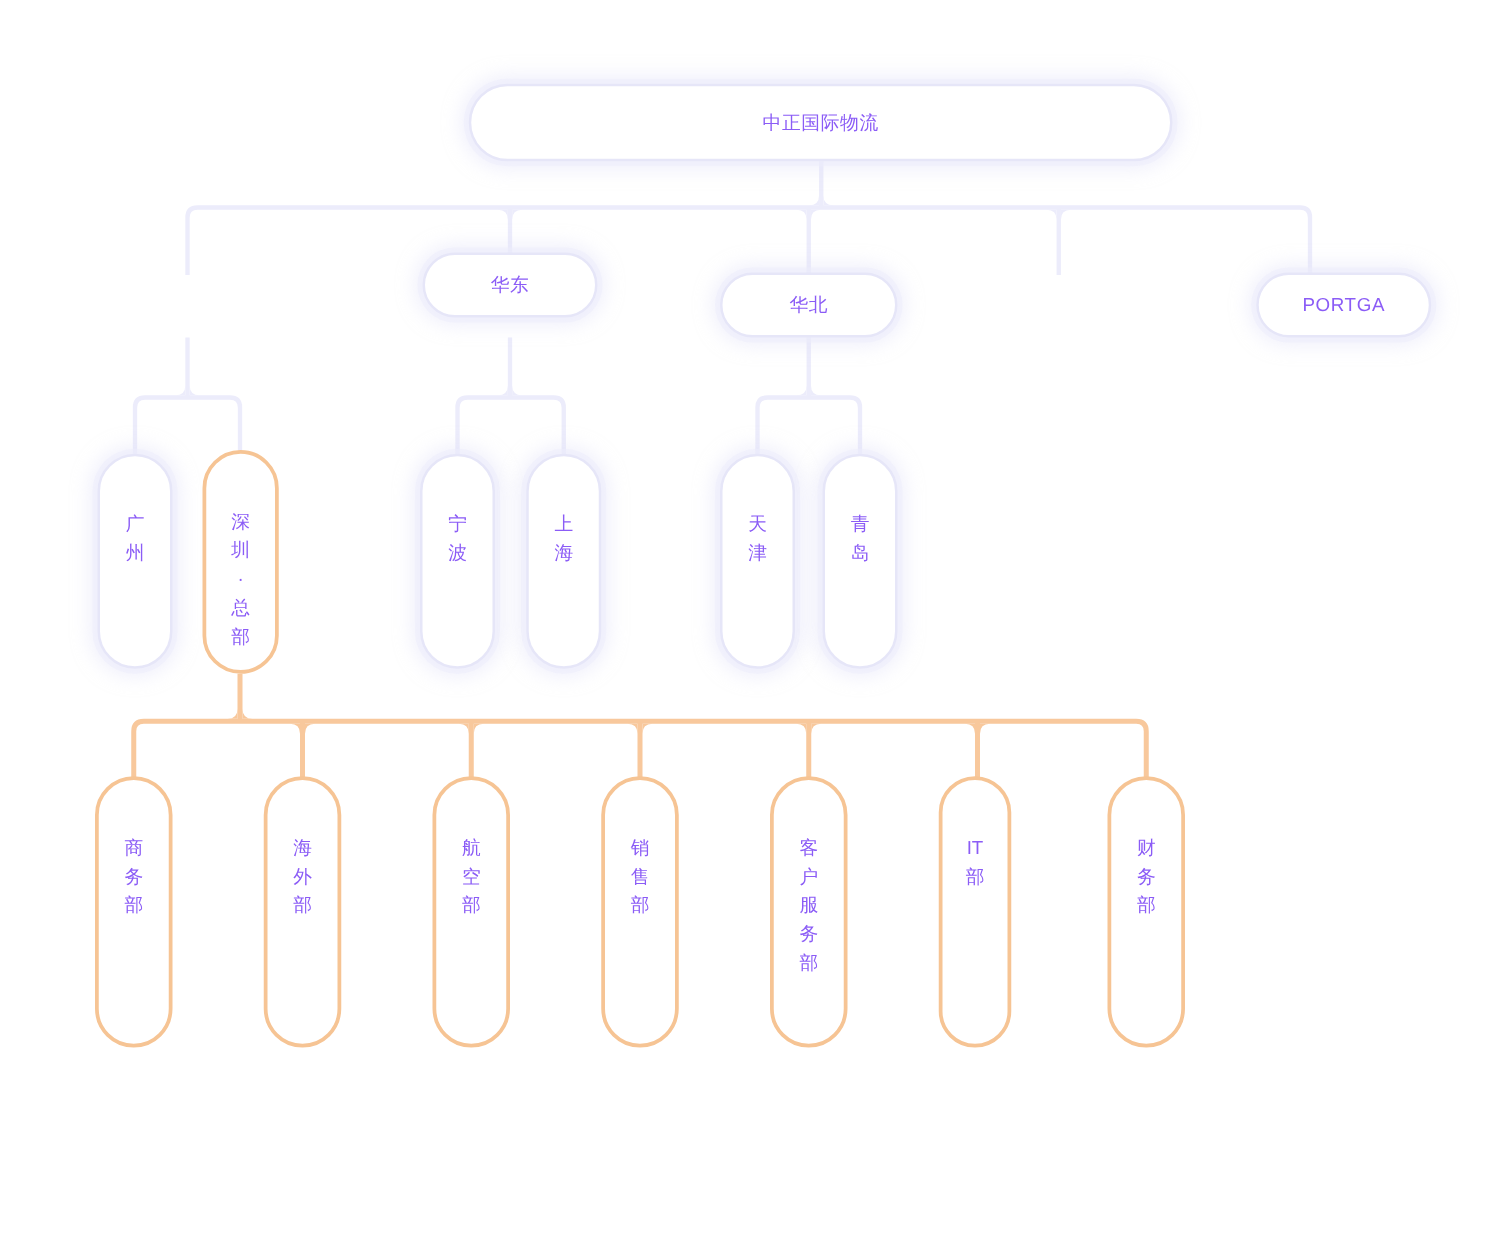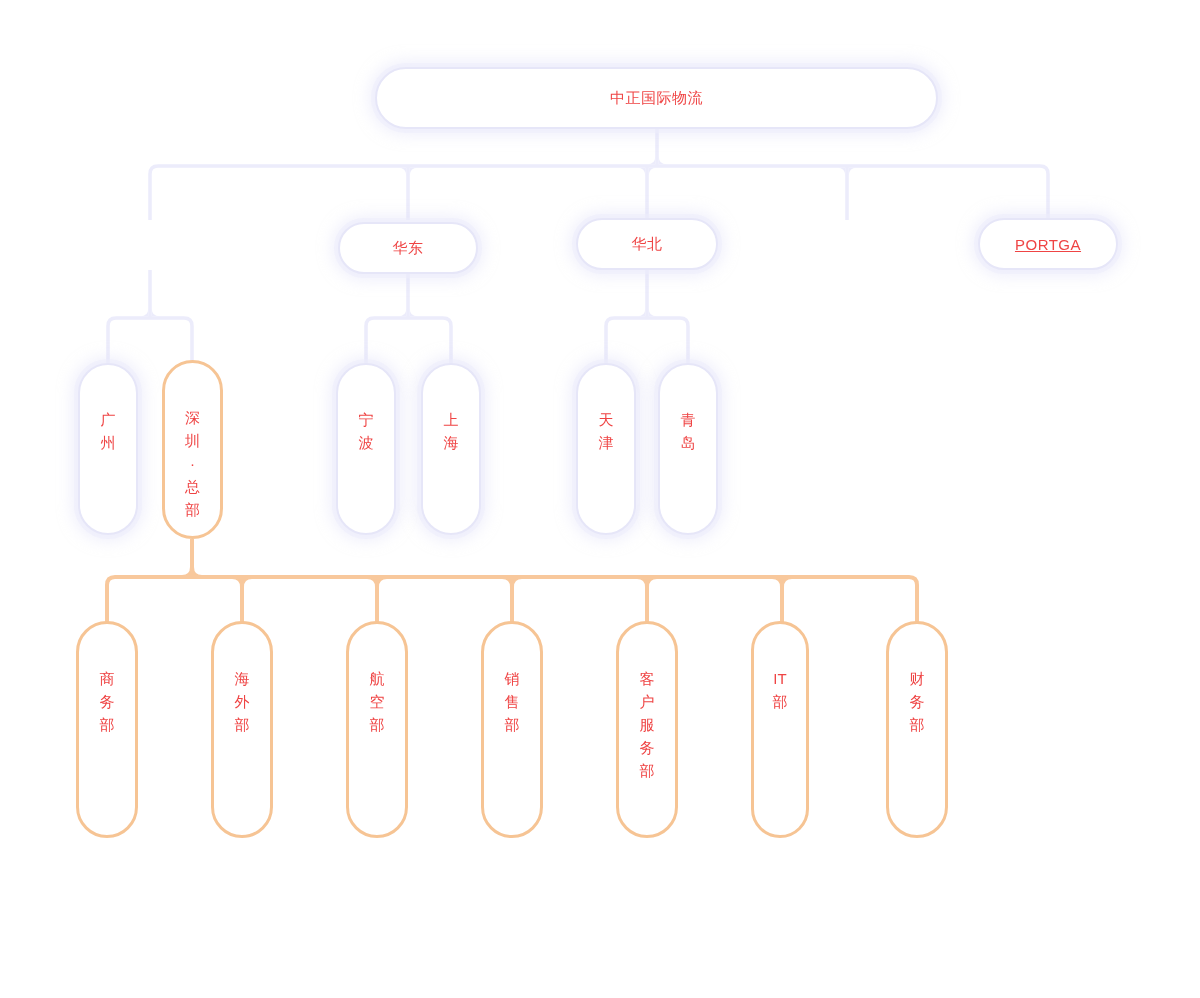--- a/index.html
+++ b/index.html
@@ -4,21 +4,21 @@
 <style>
   html,body{margin:0;padding:0;background:#ffffff;}
   .canvas{
     position:relative;width:1200px;height:998px;background:#ffffff;
     font-family:"Liberation Sans","DejaVu Sans",sans-serif;
     overflow:hidden;color:#333333;
   }
   svg.connectors{position:absolute;left:0;top:0;z-index:1;}
   .node{
     position:absolute;z-index:2;background:#ffffff;box-sizing:border-box;
-    border:2px solid #e6e6f8;color:#ef4444;font-size:15px;
+    border:2px solid #e6e6f8;color:#8b5cf6;font-size:15px;
     box-shadow:0 0 0 4px rgba(236,236,251,0.55),0 0 14px 7px rgba(228,228,250,0.5);
   }
   .h{display:flex;align-items:center;justify-content:center;border-radius:27px;letter-spacing:0.5px;}
   .root{border-radius:32px;}
   .v{
     border-radius:31px;padding-top:43px;text-align:center;
     white-space:pre-line;line-height:23px;letter-spacing:0;
   }
   .orange{border:3px solid #f6c494;box-shadow:none;}
 </style>
@@ -36,26 +36,26 @@
       <path d=" M398.25 316.25 L406.25 316.25 L406.25 308.25 Q406.25 316.25 398.25 316.25 Z M417.75 316.25 L409.75 316.25 L409.75 308.25 Q409.75 316.25 417.75 316.25 Z" fill="#ececfb" stroke="none"></path>
       <path d="M647 270 V318 M606 364 V326 Q606 318 614 318 H680 Q688 318 688 326 V364" fill="none" stroke="#ececfb" stroke-width="3.5"></path>
       <path d=" M637.25 316.25 L645.25 316.25 L645.25 308.25 Q645.25 316.25 637.25 316.25 Z M656.75 316.25 L648.75 316.25 L648.75 308.25 Q648.75 316.25 656.75 316.25 Z" fill="#ececfb" stroke="none"></path>
       <path d="M192 539 V577 M107 623 V585 Q107 577 115 577 H909 Q917 577 917 585 V623 M242 577 V623 M377 577 V623 M512 577 V623 M647 577 V623 M782 577 V623" fill="none" stroke="#f8c89c" stroke-width="4"></path>
       <path d=" M182 575 L190 575 L190 567 Q190 575 182 575 Z M202 575 L194 575 L194 567 Q194 575 202 575 Z M232 579 L240 579 L240 587 Q240 579 232 579 Z M252 579 L244 579 L244 587 Q244 579 252 579 Z M367 579 L375 579 L375 587 Q375 579 367 579 Z M387 579 L379 579 L379 587 Q379 579 387 579 Z M502 579 L510 579 L510 587 Q510 579 502 579 Z M522 579 L514 579 L514 587 Q514 579 522 579 Z M637 579 L645 579 L645 587 Q645 579 637 579 Z M657 579 L649 579 L649 587 Q649 579 657 579 Z M772 579 L780 579 L780 587 Q780 579 772 579 Z M792 579 L784 579 L784 587 Q784 579 792 579 Z" fill="#f8c89c" stroke="none"></path>
     </svg>
 
   <div class="node h root" style="left:375px;top:67px;width:563px;height:62px;">中正国际物流</div>
 
 
-  <div class="node h" style="left:338px;top:222px;width:140px;height:52px;text-align:right;">华东</div>
+  <div class="node h" style="left:338px;top:202px;width:140px;height:52px;text-align:right;">华东</div>
 
   <div class="node h" style="left:576px;top:218px;width:142px;height:52px;">华北</div>
 
 
-  <div class="node h" style="left:978px;top:218px;width:140px;height:52px;text-decoration:underline;">PORTGA</div>
+  <div class="node h" style="left:1005px;top:218px;width:140px;height:52px;">PORTGA</div>
 
   <div class="node v" style="left:78px;top:363px;width:60px;height:172px;">广
 州</div>
 
   <div class="node v orange" style="left:162px;top:360px;width:61px;height:179px;">深
 圳
 ·
 总
 部</div>
 

